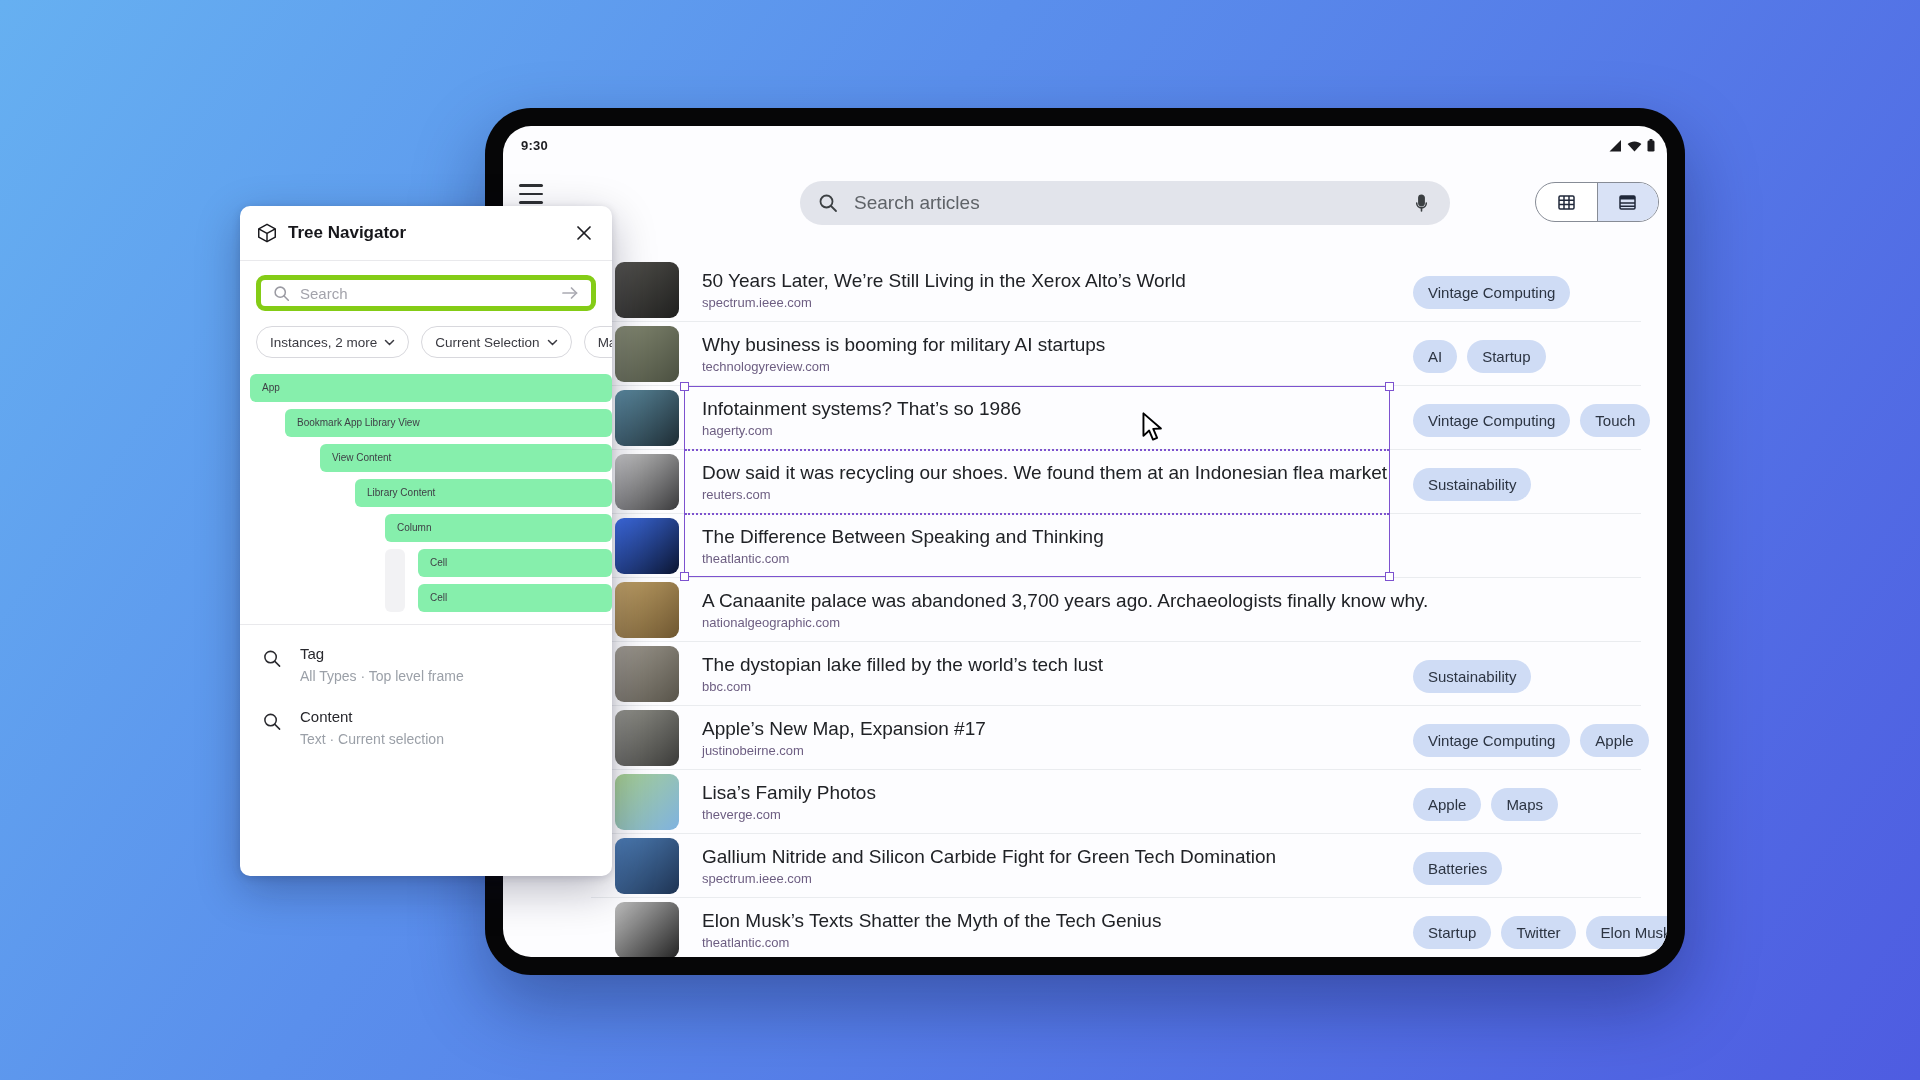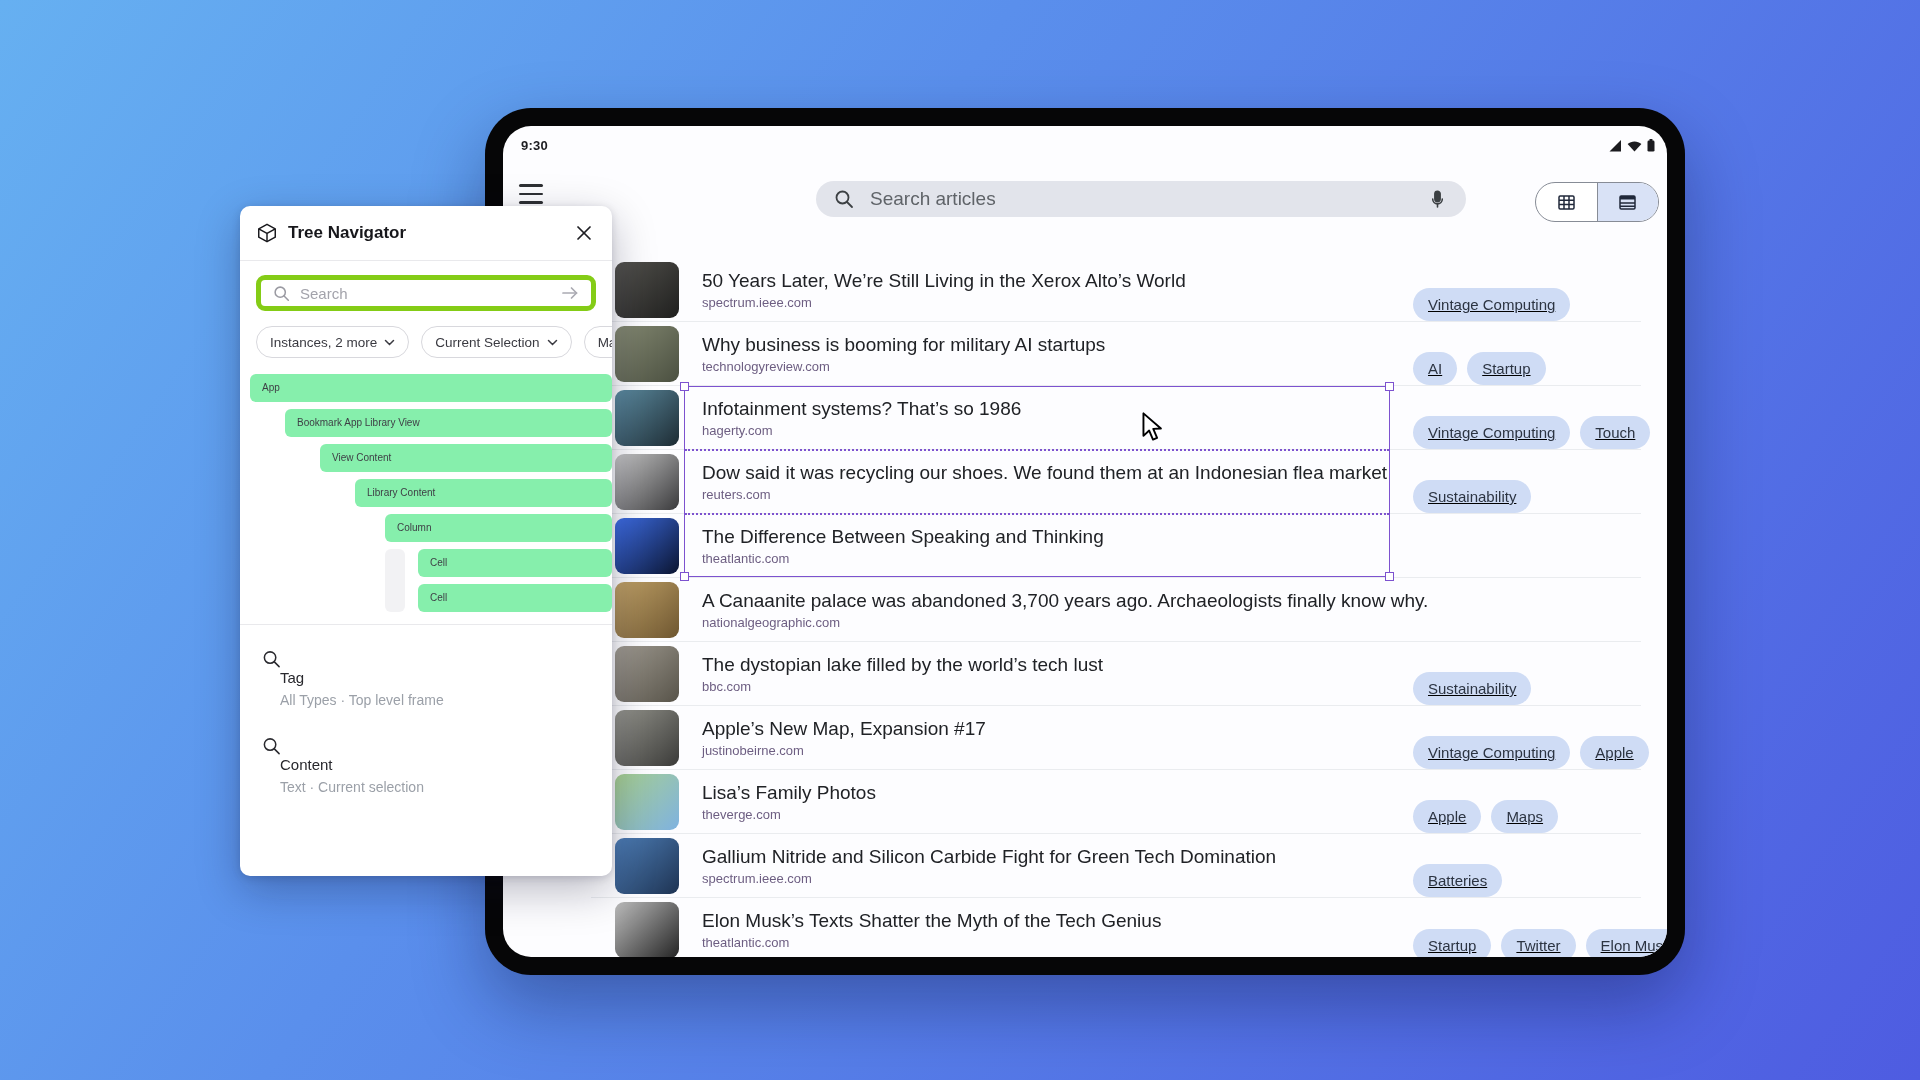--- a/index.html
+++ b/index.html
@@ -17,42 +17,42 @@
   
   .status-time { position:absolute; left:18px; top:12px; font-size:13px; font-weight:700; color:#1c1c20; letter-spacing:.2px; }
   .status-icons { position:absolute; right:12px; top:13px; display:flex; gap:5px; align-items:center; }
   .status-icons svg { display:block; }
 
   
   .hamburger { position:absolute; left:16px; top:58px; width:24px; height:20px;
     display:flex; flex-direction:column; justify-content:space-between; cursor:pointer; }
   .hamburger span { display:block; height:2.6px; background:#2e3033; border-radius:2px; }
 
-  .search-pill { position:absolute; left:313px; top:55px; width:650px; height:36px;
+  .search-pill { position:absolute; left:297px; top:55px; width:650px; height:44px;
     background:#e2e4eb; border-radius:22px; display:flex; align-items:center; padding:0 18px; }
   .search-pill input { flex:1; border:none; outline:none; background:transparent;
     font-size:19px; color:#3c4043; margin-left:16px; font-family:inherit; }
   .search-pill input::placeholder { color:#5f6368; }
 
   .view-toggle { position:absolute; right:8px; top:56px; width:124px; height:40px;
     border:1px solid #878c96; border-radius:20px; display:flex; overflow:hidden; background:#fff; }
   .view-toggle .seg { flex:1; display:flex; align-items:center; justify-content:center; cursor:pointer; }
   .view-toggle .seg.active { background:#d9e2f6; }
   .view-toggle .seg + .seg { border-left:1px solid #878c96; }
 
   
   .article-list { position:absolute; top:132px; left:88px; right:26px; }
   .article-row { position:relative; height:64px; display:flex; align-items:center;
     border-bottom:1px solid #eaecef; cursor:pointer; }
   .article-row:last-child { border-bottom:none; }
   .thumb { width:64px; height:56px; border-radius:9px; margin-left:24px; flex:0 0 64px; }
   .art-text { margin-left:23px; display:flex; flex-direction:column; gap:3px; max-width:560px; }
   .art-title { font-size:19px; color:#202226; white-space:nowrap;text-align:center; }
   .art-domain { font-size:13px; color:#6d5e82; }
-  .row-tags { position:absolute; left:822px; top:0; height:100%; display:flex; align-items:flex-end; gap:10px;text-decoration:underline; }
+  .row-tags { position:absolute; left:822px; top:18px; height:100%; display:flex; align-items:flex-start; gap:10px; }
   .tag-pill { background:#cfdcf5; color:#2c3442; font-size:15px; line-height:33px;
     height:33px; padding:0 15px; border-radius:17px; white-space:nowrap; cursor:pointer; }
 
   
   .selection-overlay { position:absolute; left:181px; top:260px; width:706px; height:191px;
     border:1.5px solid #7d52cf; pointer-events:none; z-index:5; }
   .sel-line { position:absolute; left:0; right:0; border-top:2px dotted #7d52cf; height:0; }
   .sel-handle { position:absolute; width:9px; height:9px; background:#fff;
     border:1.5px solid #7d52cf; pointer-events:auto; }
   .h-tl { left:-5px; top:-5px; } .h-tr { right:-5px; top:-5px; }
@@ -86,21 +86,21 @@
     font-size:10px; color:#3e3e45; padding-left:12px; margin-bottom:7px; cursor:pointer;
     overflow:hidden; white-space:nowrap; }
   .cell-group { display:flex; margin-left:135px; }
   .cell-spacer { flex:0 0 20px; background:#f2f2f4; border-radius:6px; margin-right:13px;
     height:63px; }
   .cell-col { flex:1; display:flex; flex-direction:column; gap:7px; }
   .cell-col .tree-item { margin:0; }
 
   .panel-divider { border-top:1px solid #e9e9ec; margin-top:12px; }
 
-  .scope-row { display:flex; align-items:flex-start; padding:20px 16px 4px 22px; cursor:pointer;flex-direction:column; }
+  .scope-row { display:flex; align-items:flex-start; padding:20px 16px 4px 22px; cursor:pointer; }
   .scope-icon { margin-top:4px; flex:0 0 20px; }
   .scope-text { margin-left:18px; }
   .scope-title { font-size:15px; color:#28282d; }
   .scope-sub { font-size:14px; color:#9ba0a8; margin-top:6px; }
 </style>
 </head>
 <body>
 
 <div class="device">
   <div class="screen">

